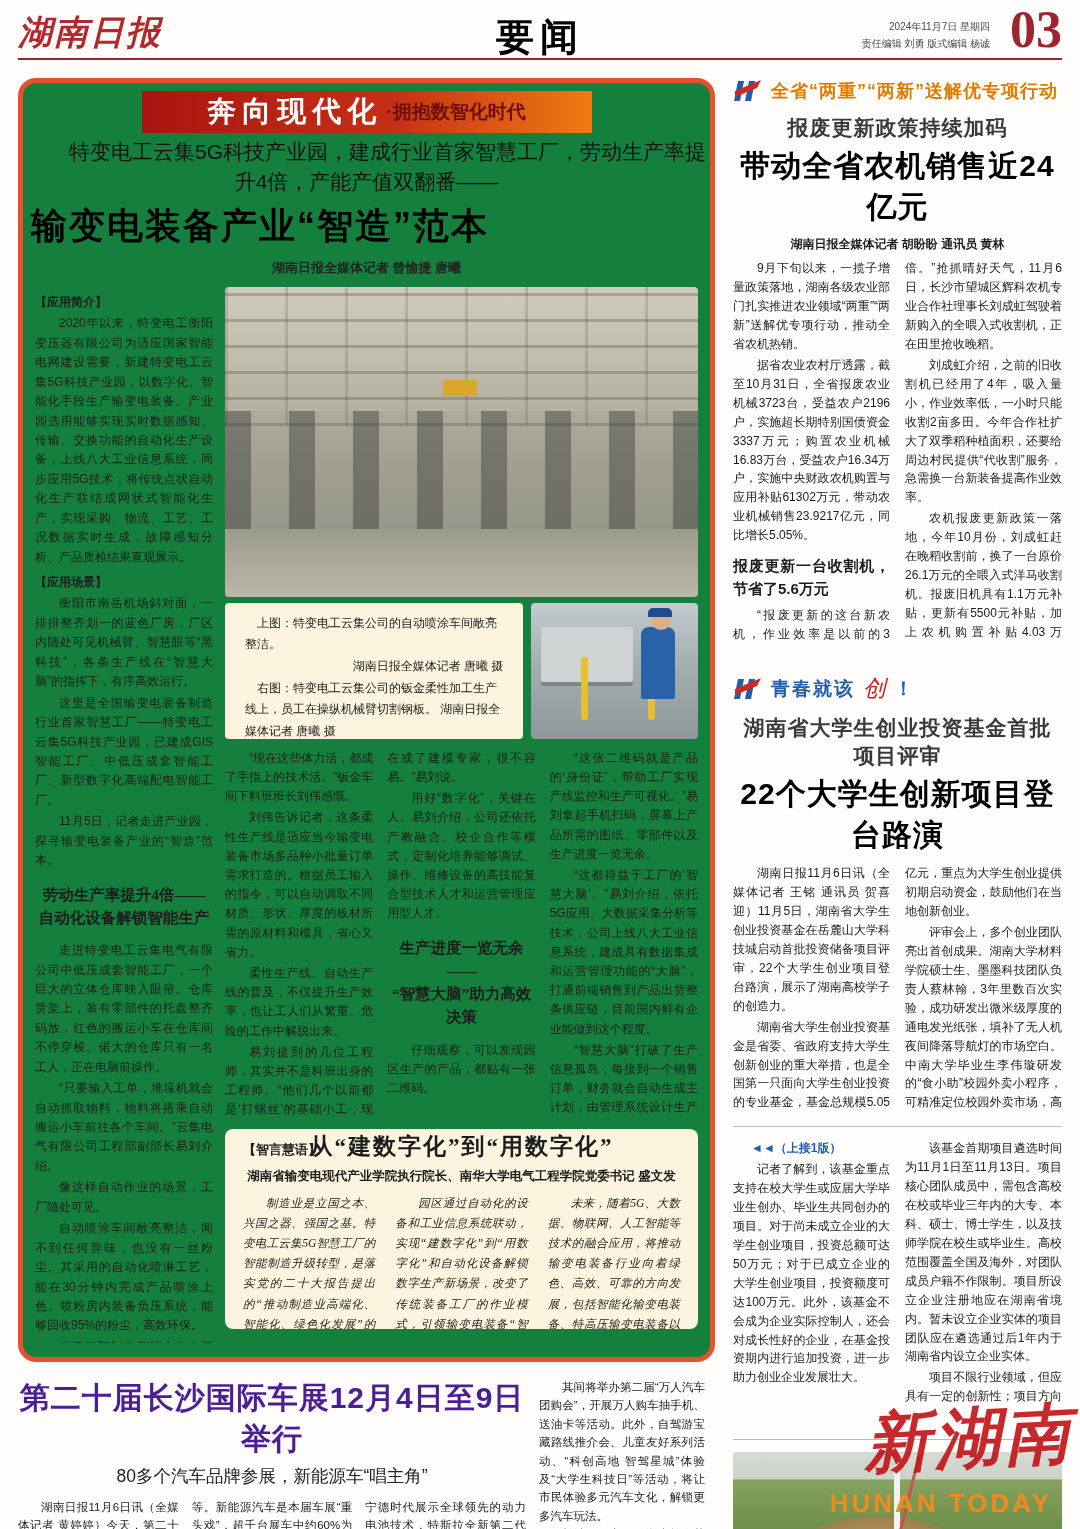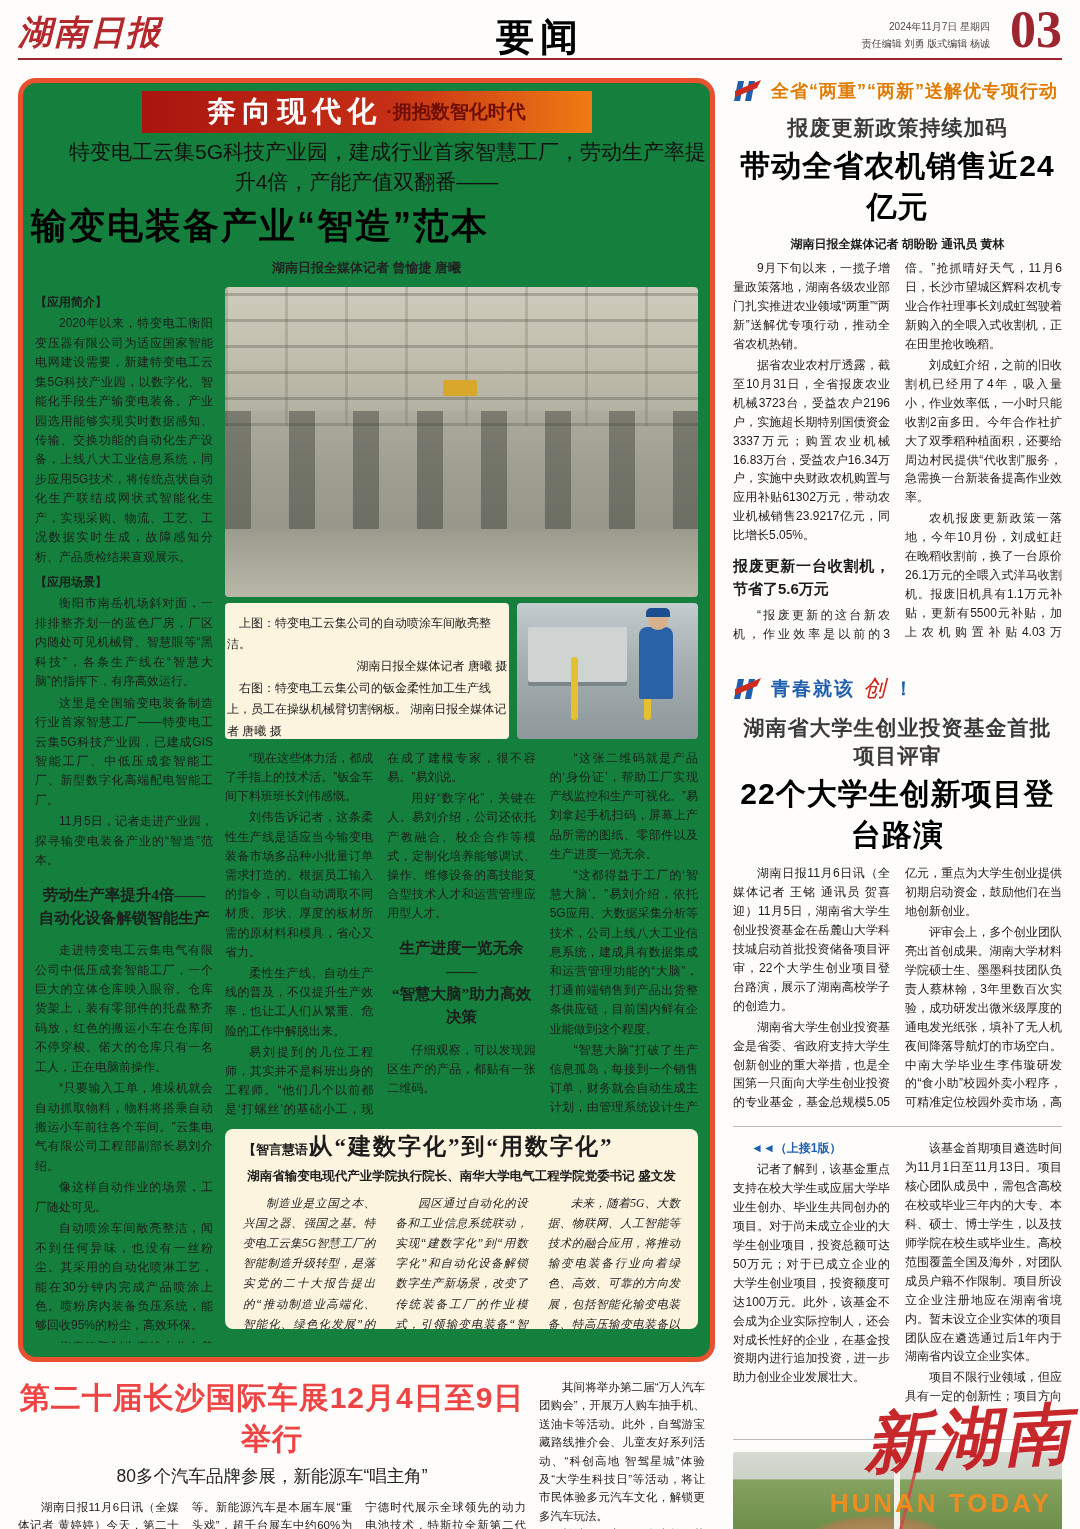--- a/index.html
+++ b/index.html
@@ -34,21 +34,21 @@
   .bigphoto{height:310px;border-radius:4px;position:relative;overflow:hidden;
      background:linear-gradient(180deg,#cfccbd 0%,#bdbaa9 28%,#a3a295 58%,#8e8e82 100%);}
   .bigphoto .beams{position:absolute;inset:0 0 55% 0;
      background:repeating-linear-gradient(0deg,rgba(90,90,80,.35) 0 3px,transparent 3px 26px),
                 repeating-linear-gradient(90deg,rgba(90,90,80,.22) 0 3px,transparent 3px 60px);}
   .bigphoto .machines{position:absolute;inset:40% 0 0 0;
      background:repeating-linear-gradient(90deg,rgba(55,58,52,.45) 0 26px,rgba(140,140,128,.15) 26px 64px);}
   .bigphoto .floor{position:absolute;inset:78% 0 0 0;background:linear-gradient(180deg,#9b9b8d,#b9b7a8);}
   .bigphoto .sign{position:absolute;left:46%;top:30%;width:34px;height:16px;background:#d9a72c;border-radius:2px;}
   .photo-row{display:flex;gap:8px;height:136px;margin-top:6px;}
-  .caps{flex:1.55;background:#fcf4df;border-radius:4px;padding:10px 2px;font-size:12px;line-height:1.8;overflow:hidden;}
+  .caps{flex:1.55;background:#fcf4df;border-radius:4px;padding:10px 20px;font-size:12px;line-height:1.8;overflow:hidden;}
   .caps p{margin:0;text-indent:1em;}
   .caps p.credit{text-align:right;text-indent:0;}
   .smallphoto{flex:1;border-radius:4px;position:relative;overflow:hidden;
      background:linear-gradient(180deg,#c2cbce 0%,#a5afb2 45%,#8e989b 100%);}
   .smallphoto .machine{position:absolute;left:6%;top:18%;width:55%;height:40%;background:#cfd4d2;
      box-shadow:0 4px 0 #7c8587;border-radius:2px;}
   .smallphoto .post{position:absolute;left:30%;top:40%;width:7px;height:46%;background:#e5c132;border-radius:3px;}
   .smallphoto .post2{position:absolute;left:70%;top:44%;width:7px;height:42%;background:#e5c132;border-radius:3px;}
   .smallphoto .worker{position:absolute;right:14%;top:18%;width:34px;height:72px;background:#2a62a8;border-radius:8px 8px 2px 2px;}
   .smallphoto .head{position:absolute;right:16.5%;top:7%;width:20px;height:18px;background:#d8b08c;border-radius:50%;}
@@ -59,21 +59,21 @@
   .quote-label{position:absolute;left:18px;top:12px;font-weight:700;font-size:13px;}
   .quote-title{display:block;text-align:center;font-family:"Liberation Serif",serif;
                font-weight:900;font-size:23px;letter-spacing:2px;margin-top:2px;}
   .quote-by{text-align:center;font-size:12.5px;font-weight:700;margin:6px 0 8px;}
   .quote-cols{column-count:3;column-gap:20px;font-family:"Liberation Serif",serif;font-style:italic;
               font-size:11.5px;line-height:1.75;text-align:justify;}
   .quote-cols p{margin:0;text-indent:2em;}
   
   .carshow{position:absolute;left:18px;top:1378px;width:687px;height:151px;overflow:hidden;}
   .cs-left{position:absolute;left:0;top:0;width:508px;}
-  .cs-head{text-align:center;font-size:30px;font-weight:900;color:#ef4444;letter-spacing:1px;}
+  .cs-head{text-align:center;font-size:30px;font-weight:900;color:#4c1d95;letter-spacing:1px;}
   .cs-sub{text-align:center;font-size:17.5px;color:#222;margin-top:4px;}
   .cs-body{margin-top:10px;column-count:3;column-gap:13px;font-size:11.5px;line-height:1.6;text-align:justify;}
   .cs-side{position:absolute;right:0;top:0;width:166px;font-size:11.5px;line-height:1.6;text-align:justify;}
   .cs-side p,.cs-body p{margin:0;text-indent:2em;}
   
   .rail{position:absolute;left:733px;top:78px;width:329px;height:1451px;}
   .kicker{display:flex;align-items:center;gap:8px;text-align:center;}
   .kicker .ktext{font-size:18px;font-weight:900;color:#e07b00;letter-spacing:1px;}
   .kicker .ktext-blue{font-size:19px;font-weight:900;color:#1f5fae;letter-spacing:2px;}
   .kicker .accent{color:#d0231c;font-family:"Liberation Serif",serif;font-style:italic;font-size:23px;}

